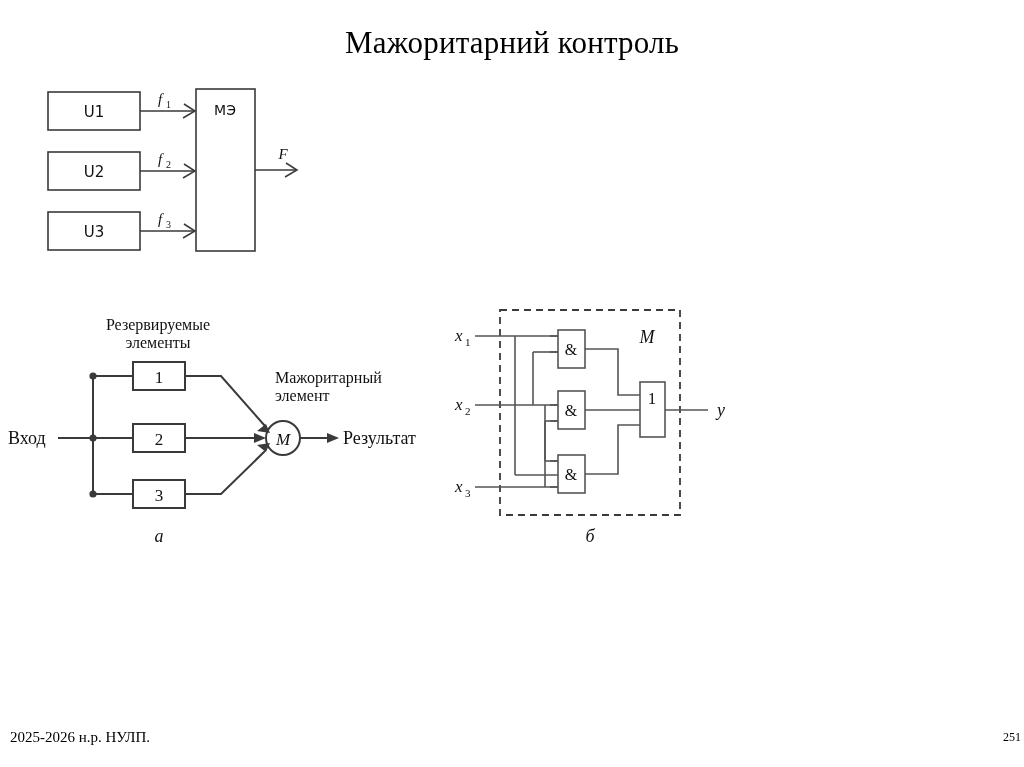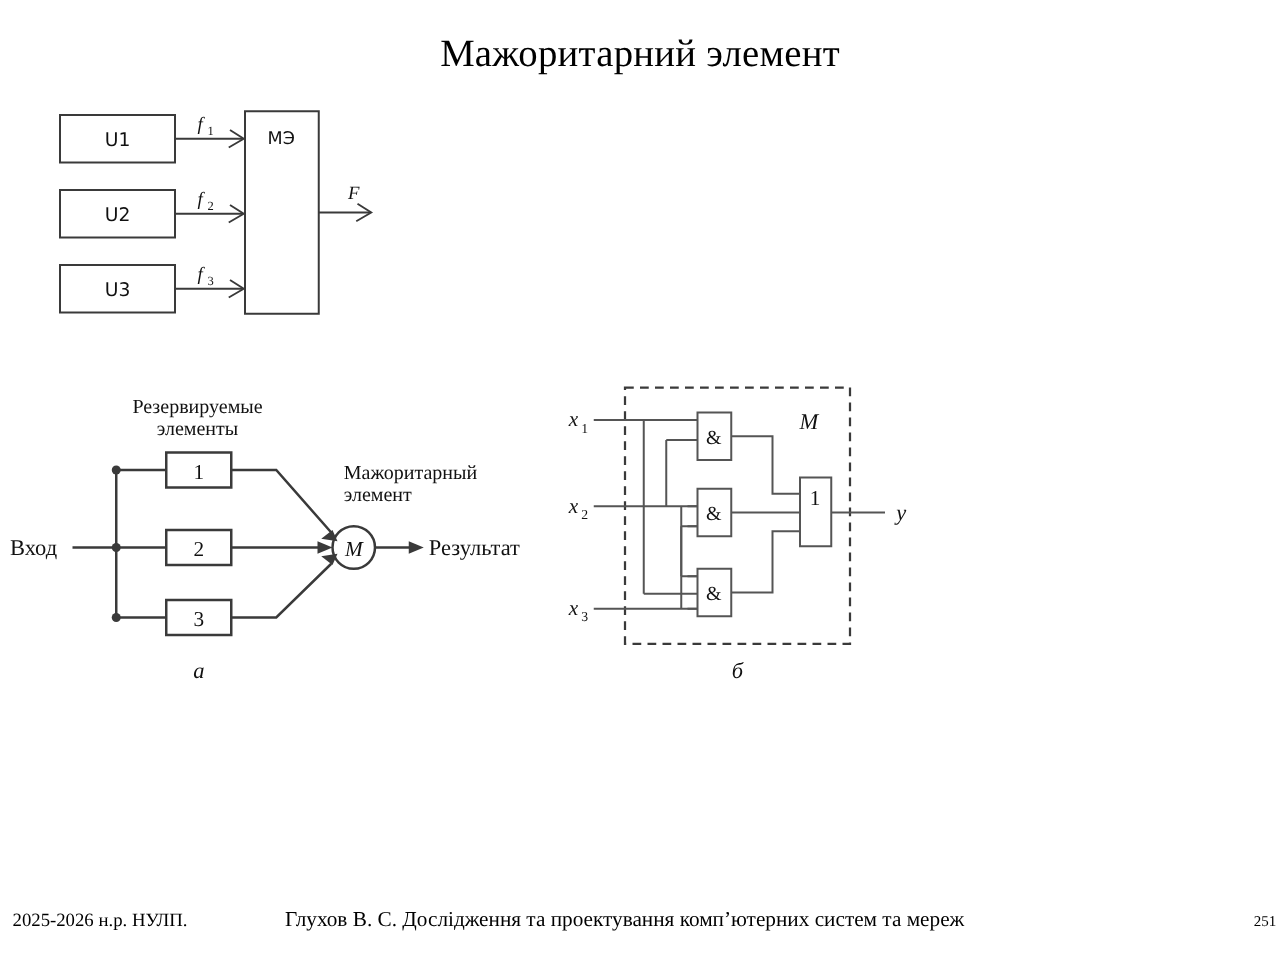--- a/index.html
+++ b/index.html
@@ -93,21 +93,21 @@
   }
   .ital {
     font-style: italic;
   }
 </style>
 </head>
 <body>
 
 <div id="slide">
 
-  <div id="slide-title">Мажоритарний элемент</div>
+  <div id="slide-title">Мажоритарний контроль</div>
 
   <div class="fig" style="left:0px; top:74px;">
     <svg width="340" height="195" viewBox="0 0 340 195">
       <g stroke="#3a3a3a" fill="none" stroke-width="1.6">
 
         <rect x="48" y="18" width="92" height="38"></rect>
 
         <rect x="48" y="78" width="92" height="38"></rect>
 
         <rect x="48" y="138" width="92" height="38"></rect>
@@ -277,17 +277,16 @@
       <text class="svgtxt ital" x="207" y="48" font-size="18" text-anchor="middle">M</text>
 
       <text class="svgtxt ital" x="281" y="121" font-size="18" text-anchor="middle">y</text>
 
       <text class="svgtxt ital" x="150" y="247" font-size="18" text-anchor="middle">б</text>
     </svg>
   </div>
 
   <div id="footer">
     <div id="footer-left">2025-2026 н.р. НУЛП.</div>
-    <div id="footer-center">Глухов В. С. Дослідження та проектування комп’ютерних систем та мереж</div>
     <div id="footer-page">251</div>
   </div>
 
 </div>
 
 </body></html>

